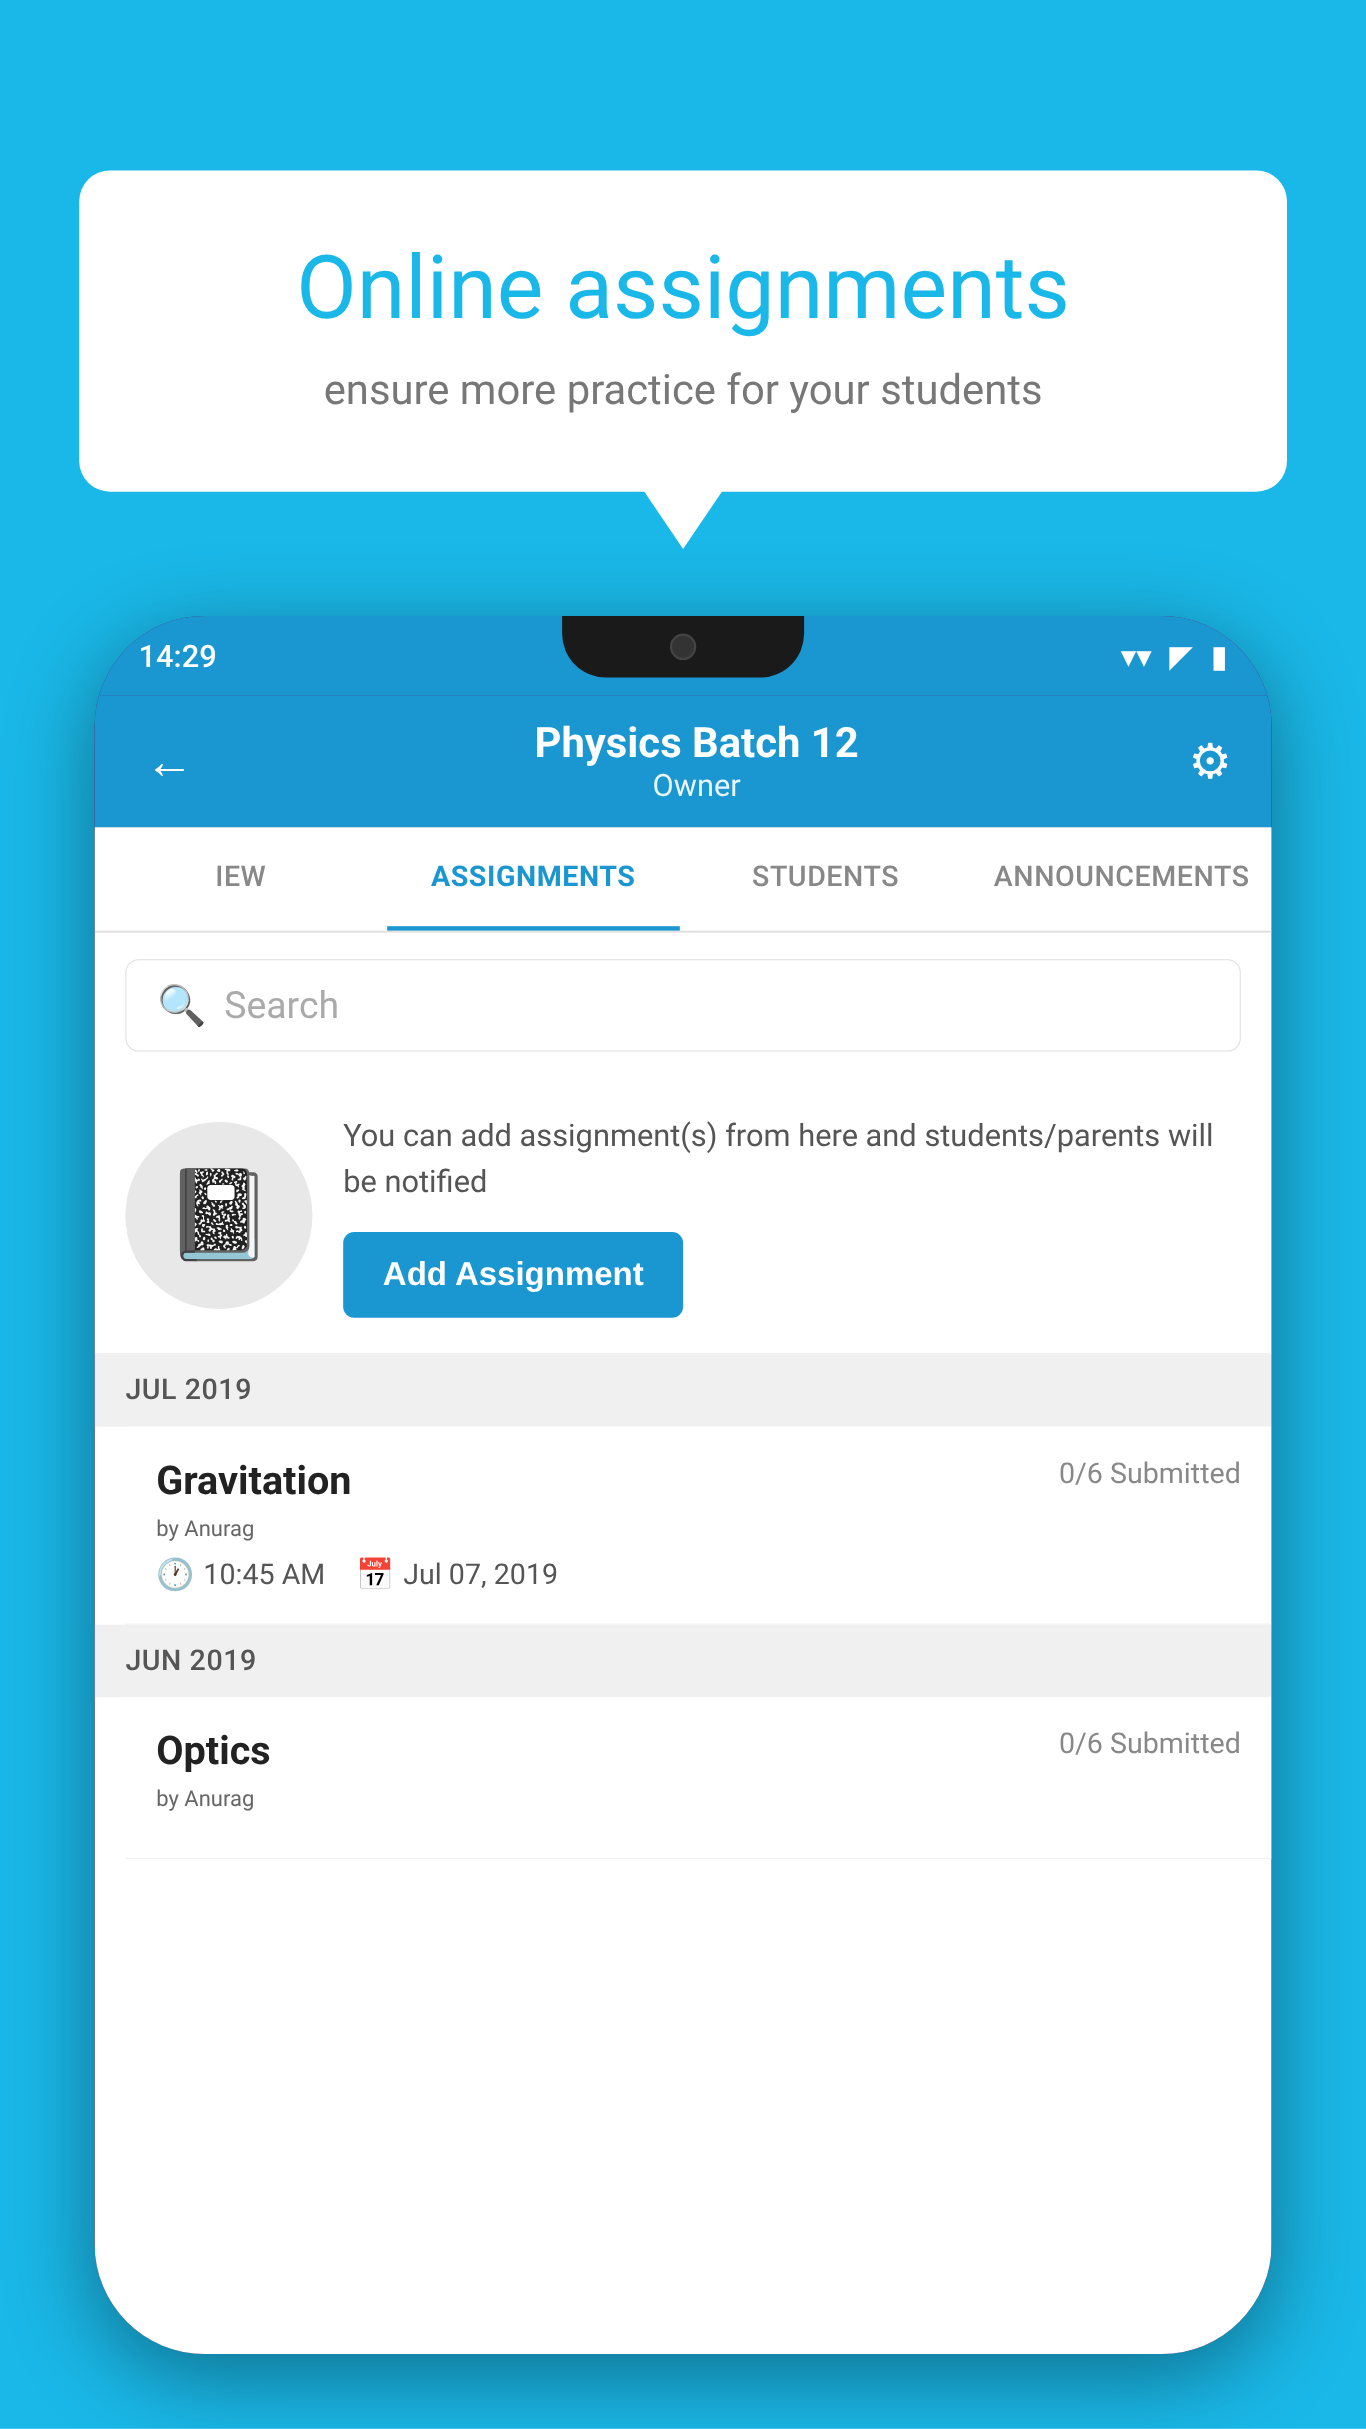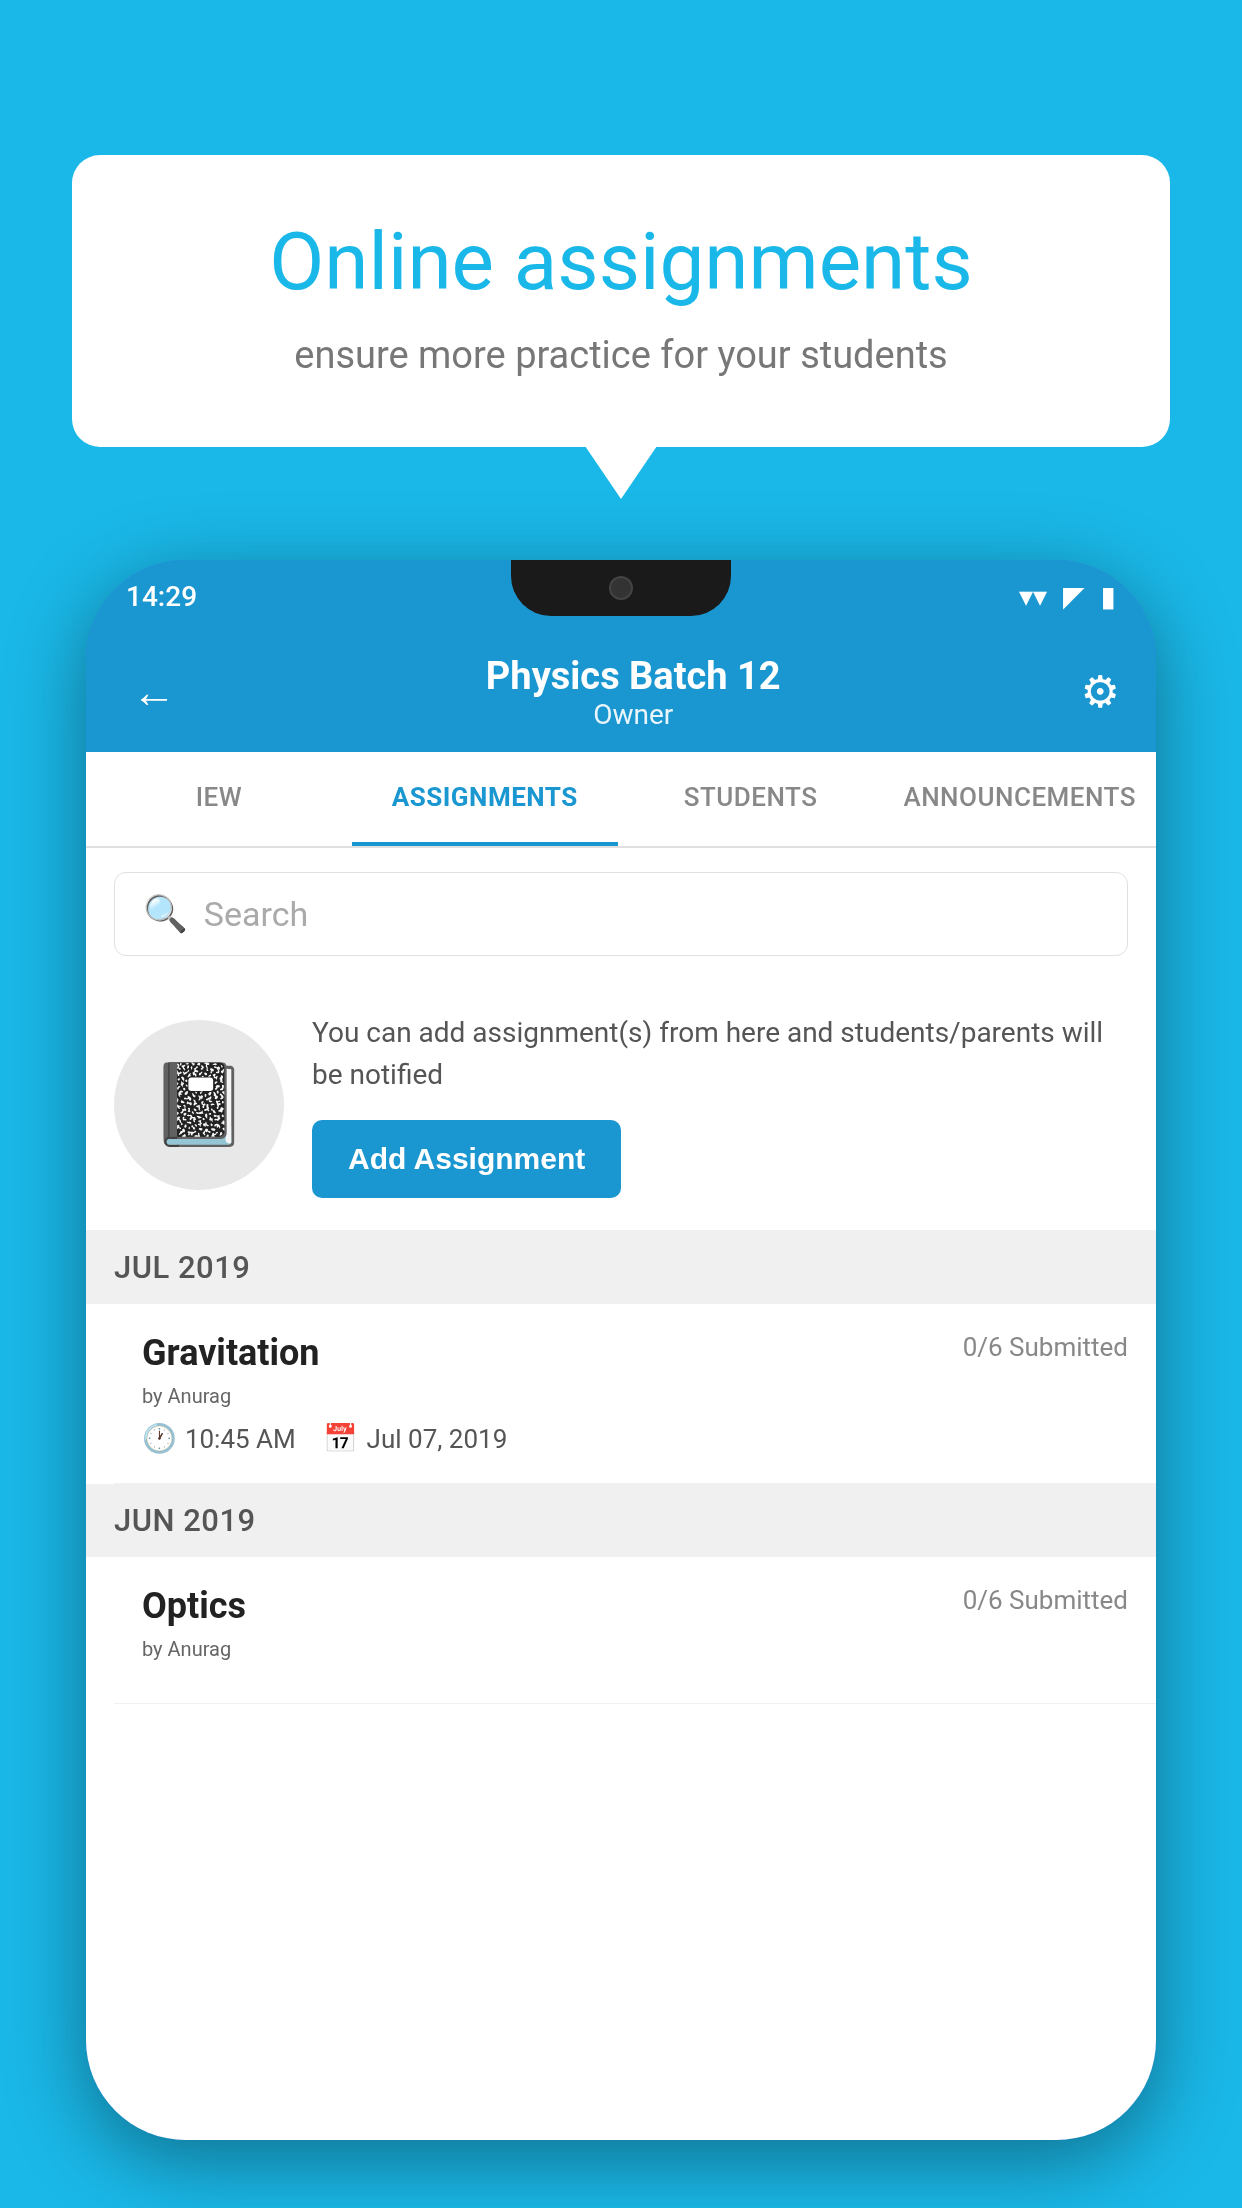--- a/index.html
+++ b/index.html
@@ -55,21 +55,21 @@
       position: absolute;
       top: 560px;
       left: 86px;
       right: 86px;
       bottom: 0px;
     }
 
     .phone-frame {
       width: 100%;
       height: 1580px;
-      background: #3b82f6;
+      background: #701a75;
       border-radius: 100px;
       position: relative;
       overflow: hidden;
       box-shadow: 0 20px 80px rgba(0,0,0,0.4);
     }
 
     
     .phone-notch {
       position: absolute;
       top: 0;
@@ -256,21 +256,21 @@
       font-size: 30px;
       font-weight: 600;
       cursor: pointer;
       display: inline-block;
     }
 
     
     .section-header {
       background: #f0f0f0;
       padding: 18px 28px;
-      font-size: 31px;
+      font-size: 26px;
       color: #555;
       font-weight: 500;
       letter-spacing: 0.5px;
     }
 
     
     .assignment-item {
       padding: 28px 28px;
       background: white;
       border-bottom: 1px solid #f0f0f0;

